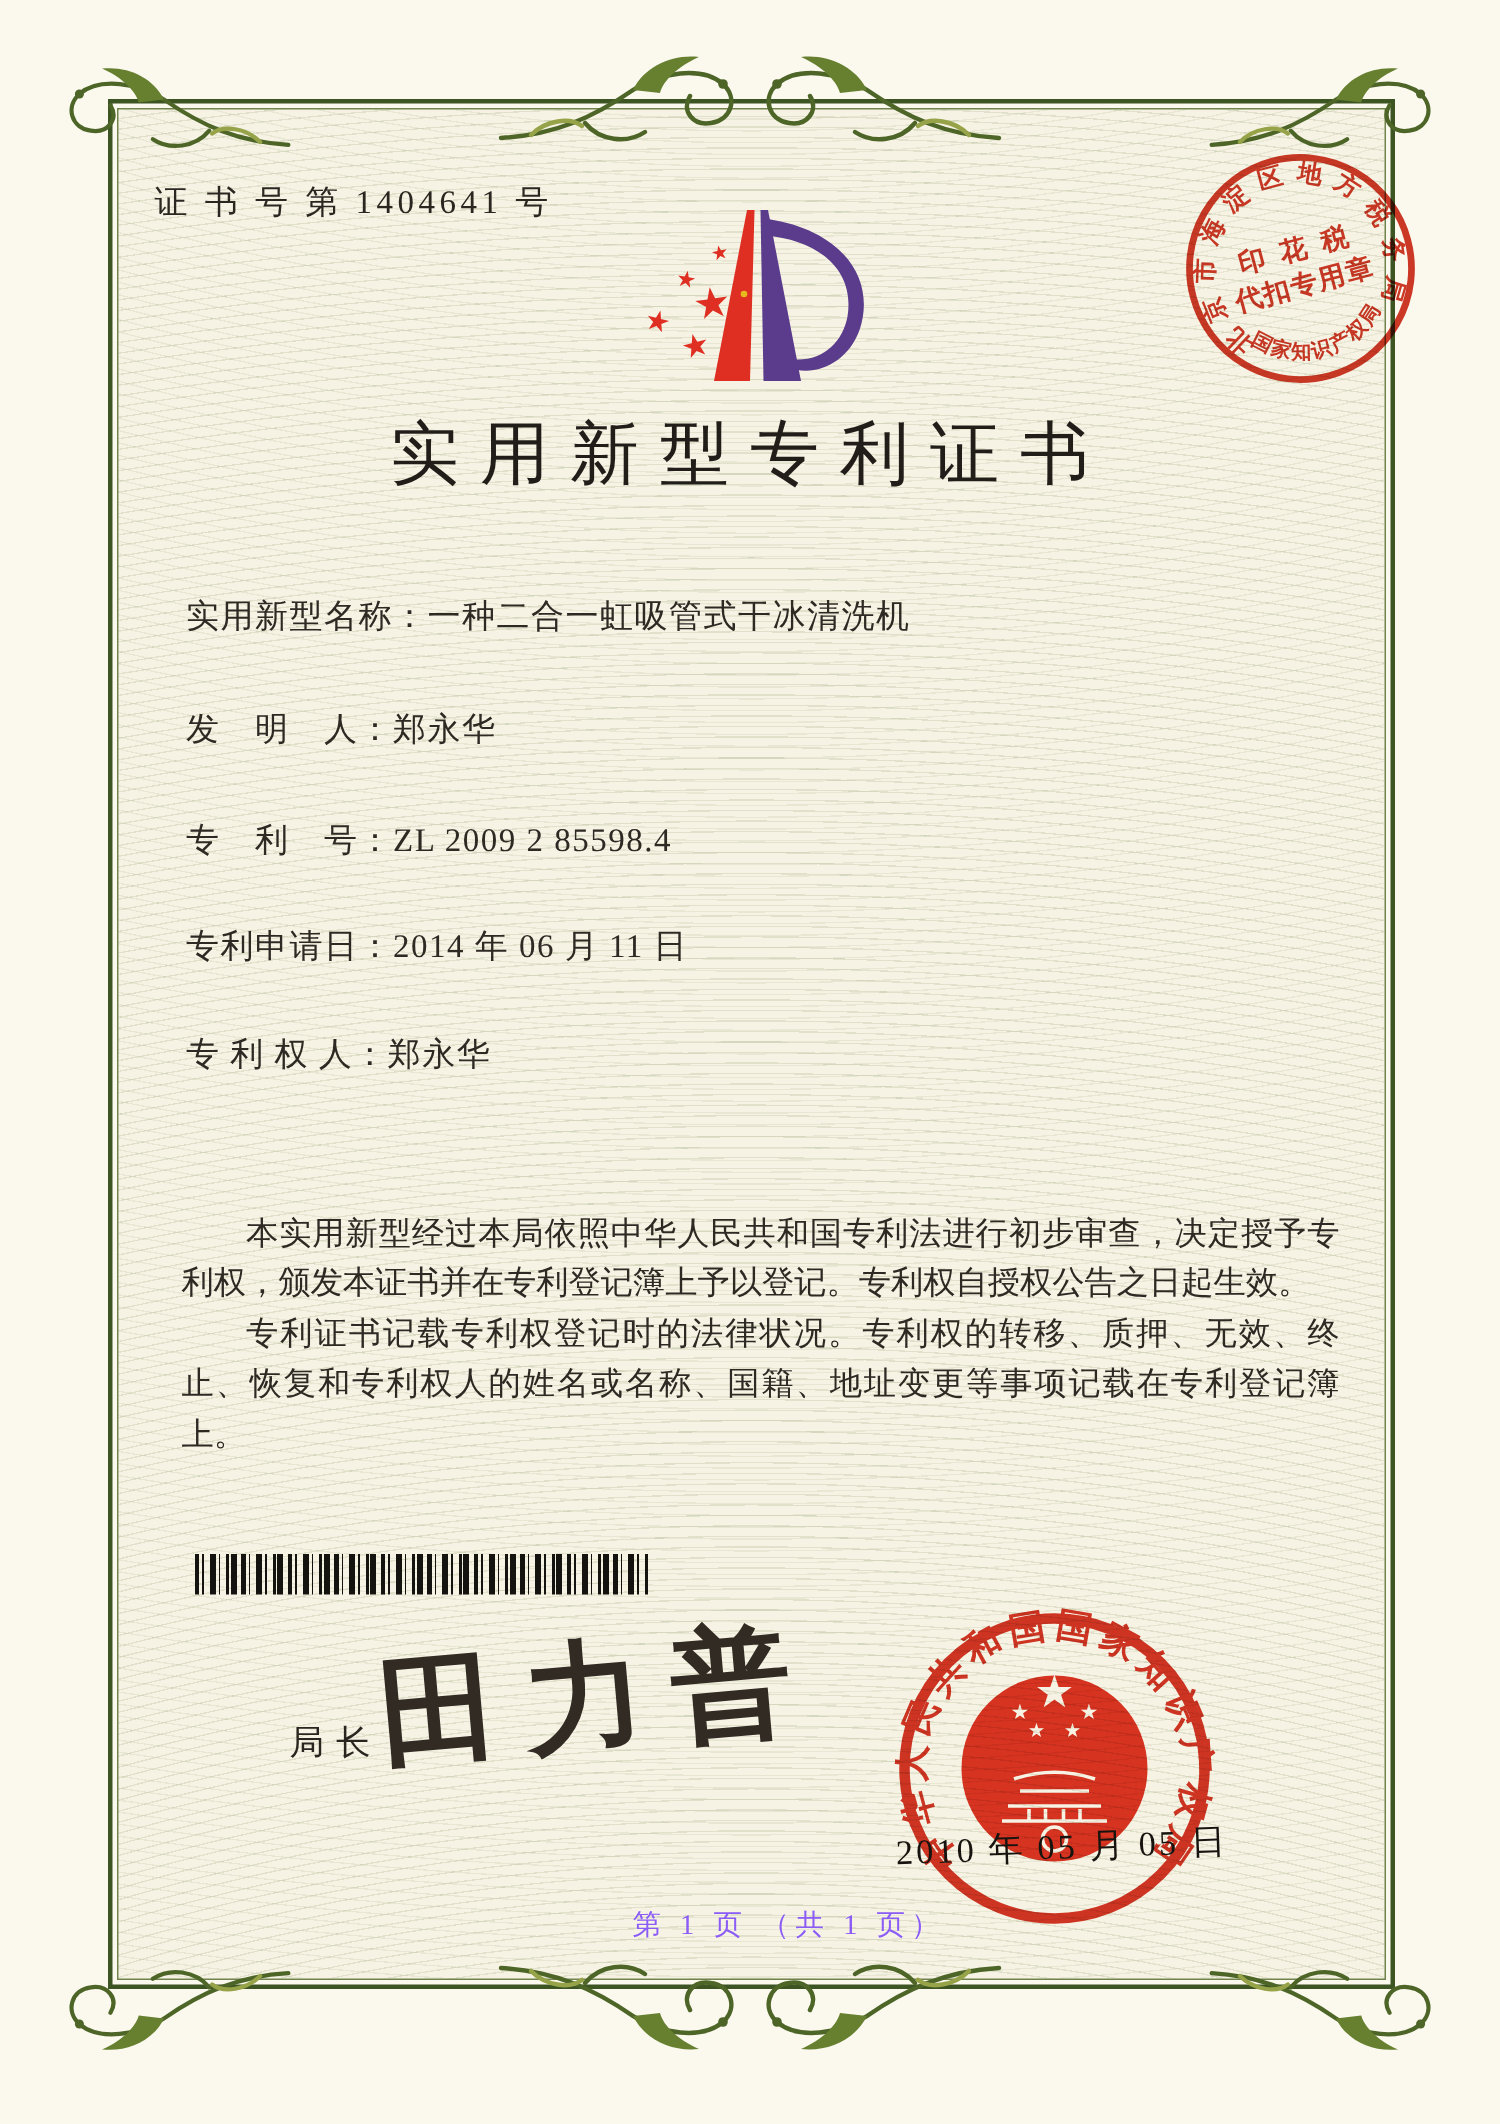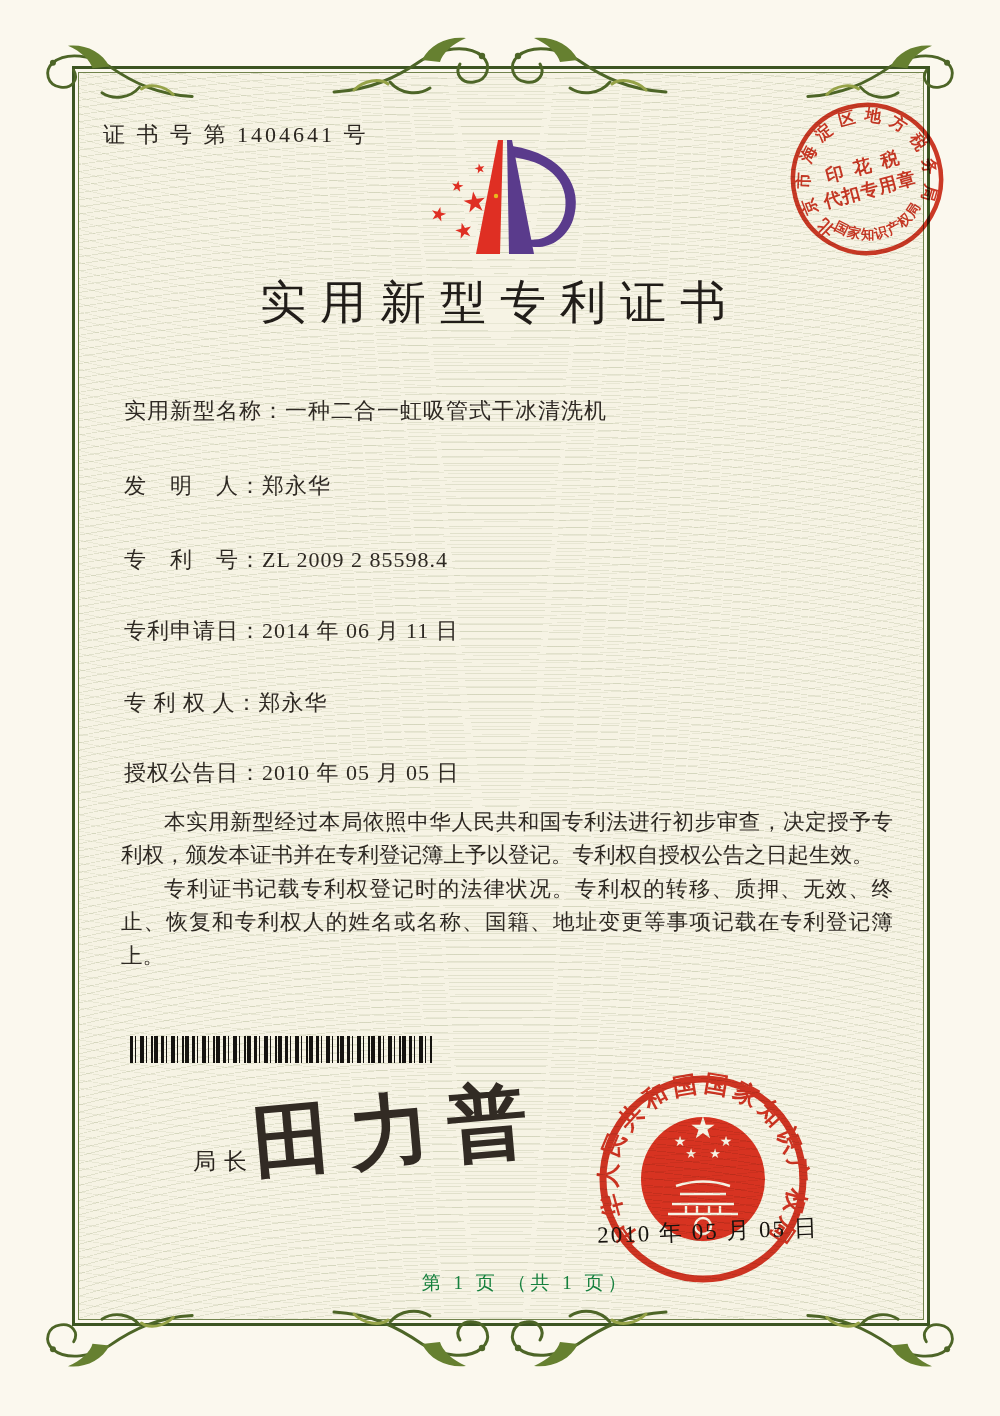--- a/index.html
+++ b/index.html
@@ -49,21 +49,21 @@
     position:absolute;left:252px;top:1078px;font-size:80px;font-weight:bold;
     letter-spacing:18px;color:#322b24;transform:rotate(-5deg);white-space:nowrap;
   }
   .seal{position:absolute;left:588px;top:1066px;mix-blend-mode:multiply;}
   .seal-date{
     position:absolute;left:596px;top:1216px;width:224px;text-align:center;
     font-size:23px;letter-spacing:2px;color:#17140f;transform:rotate(-2deg);z-index:5;
   }
   .footer{
     position:absolute;left:72px;top:1270px;width:908px;text-align:center;
-    font-size:19px;letter-spacing:4px;color:#15803d;
+    font-size:19px;letter-spacing:4px;color:#8b5cf6;
   }
   .stamp{position:absolute;left:780px;top:92px;transform:rotate(-15deg);mix-blend-mode:multiply;z-index:4;}
   .orn{position:absolute;pointer-events:none;}
 </style>
 </head>
 <body>
 
 <div class="page">
 
   <svg width="0" height="0" style="position:absolute" aria-hidden="true">
@@ -117,21 +117,20 @@
     <text x="42" y="104" font-size="21" fill="#df2f23" font-family="'DejaVu Sans',sans-serif" transform="rotate(-14 50 96)">★</text>
   </svg>
 
   <div class="title">实用新型专利证书</div>
 
   <div class="field f1"><span>发　明　人：</span><span>郑永华</span></div>
   <div class="field f0"><span>实用新型名称：</span><span>一种二合一虹吸管式干冰清洗机</span></div>
   <div class="field f2"><span>专　利　号：</span><span>ZL 2009 2 85598.4</span></div>
   <div class="field f3"><span>专利申请日：</span><span>2014 年 06 月 11 日</span></div>
   <div class="field f4"><span>专 利 权 人：</span><span>郑永华</span></div>
-  <div class="field f5"><span>授权公告日：</span><span>2010 年 05 月 05 日</span></div>
 
   <div class="body-text">
     <p>本实用新型经过本局依照中华人民共和国专利法进行初步审查，决定授予专利权，颁发本证书并在专利登记簿上予以登记。专利权自授权公告之日起生效。</p>
     <p>专利证书记载专利权登记时的法律状况。专利权的转移、质押、无效、终止、恢复和专利权人的姓名或名称、国籍、地址变更等事项记载在专利登记簿上。</p>
   </div>
 
   <div class="barcode"></div>
 
   <div class="sig-title">局长</div>
   <div class="sig-name">田力普</div>

